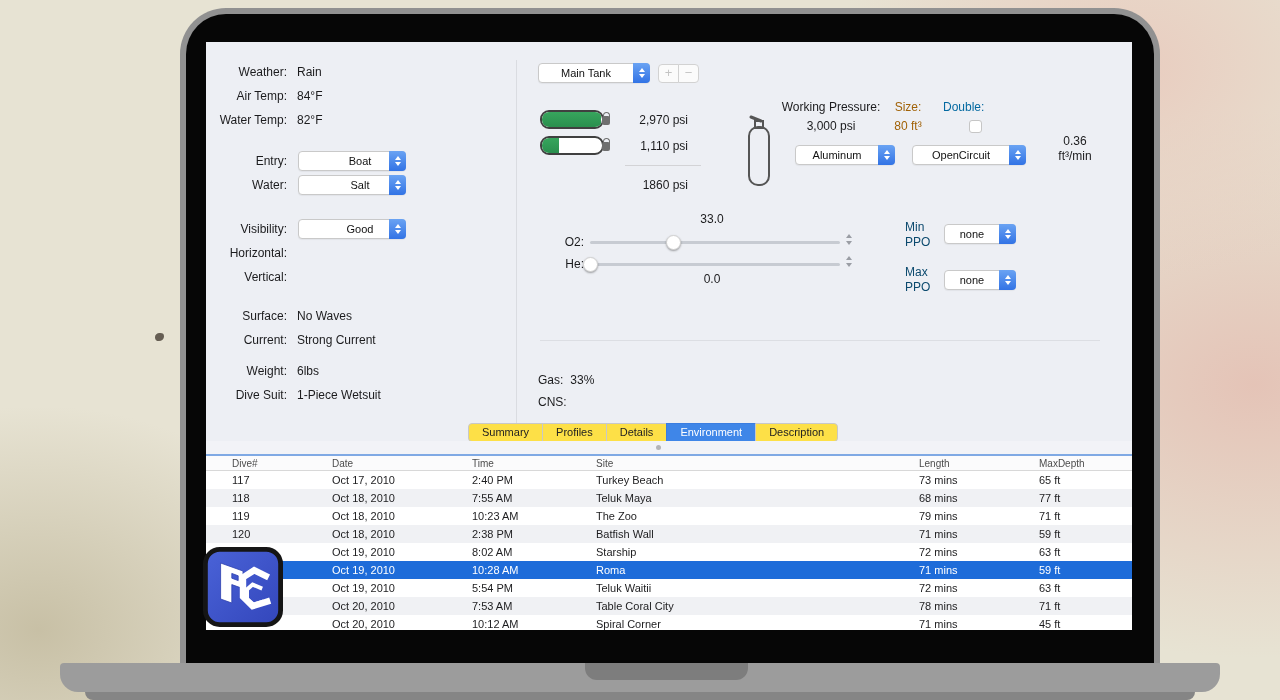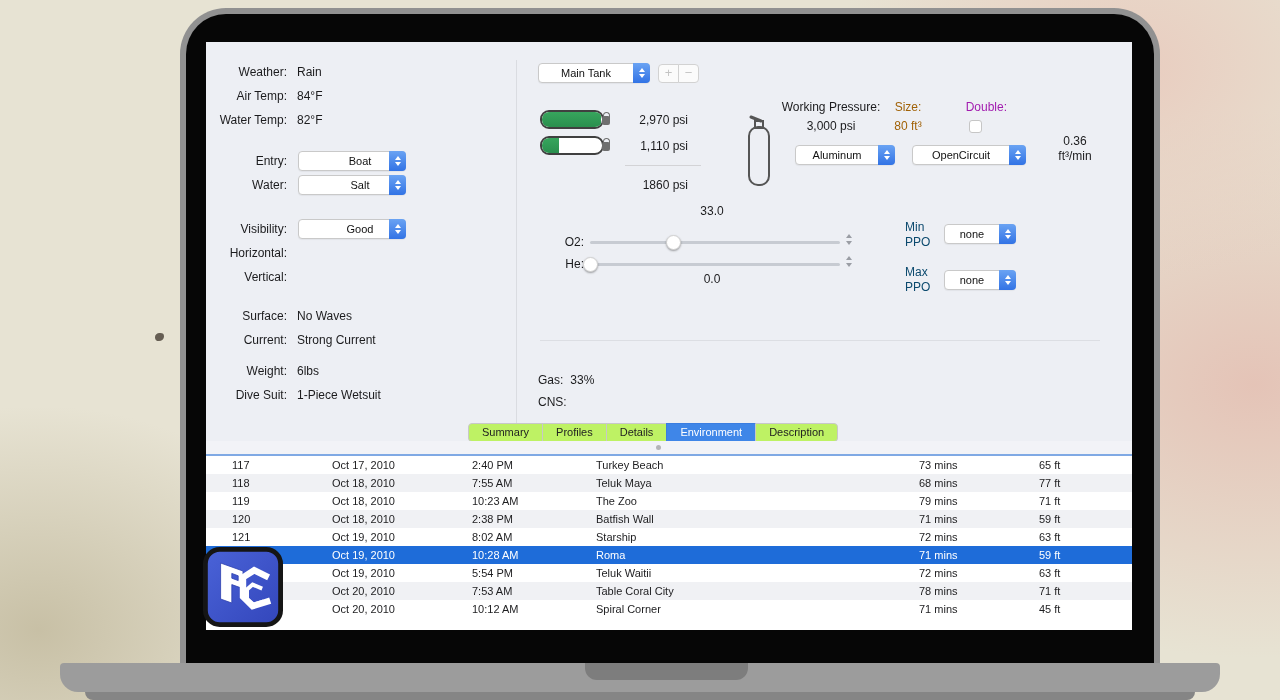--- a/index.html
+++ b/index.html
@@ -66,52 +66,52 @@
   .valve::before { content:""; position:absolute; left:1px; top:-4px; width:5px; height:5px;
     border:1.5px solid #6f6f6f; border-bottom:none; border-radius:4px 4px 0 0; }
   .p-start, .p-end, .p-used { left:398px; width:84px; text-align:right; font-size:12px; color:#1b1b1d; }
   .p-start { top:71px; } .p-end { top:97px; } .p-used { top:136px; }
   .p-div { left:419px; top:123px; width:76px; height:1px; background:#d3d3d6; }
 
   .cylinder { left:536px; top:70px; }
 
   .wp-block { left:560px; top:58px; width:130px; text-align:center; font-size:12px; color:#1b1b1d; }
   .sz-block { left:672px; top:58px; width:60px; text-align:center; font-size:12px; color:#a16207; }
-  .db-block { left:737px; top:58px; width:64px; text-align:right; font-size:12px; color:#a21caf; }
+  .db-block { left:737px; top:58px; width:64px; text-align:left; font-size:12px; color:#0369a1; }
   .blk-val { margin-top:5px; }
   .checkbox { width:13px; height:13px; margin:6px auto 0; background:#fff; border:1px solid #c6c6c6; border-radius:3px; }
   .sac-block { left:834px; top:92px; width:70px; text-align:center; font-size:12px; color:#1b1b1d; line-height:15px; }
   .mat-select { left:589px; top:103px; width:100px; }
   .circ-select { left:706px; top:103px; width:114px; }
 
   .slider-label { width:38px; text-align:right; font-size:12px; color:#1b1b1d; }
   .o2-label { left:340px; top:193px; } .he-label { left:340px; top:215px; }
   .slider-track { width:250px; height:3px; background:#c7cbd2; border-radius:2px; }
   .o2-track { left:384px; top:199px; } .he-track { left:384px; top:221px; }
   .slider-thumb { position:absolute; top:-6px; width:15px; height:15px; border-radius:50%;
     background:#fff; border:1px solid #d2d2d2; box-shadow:0 1px 2px rgba(0,0,0,.35); }
   .slider-val { width:100px; text-align:center; font-size:12px; color:#1b1b1d; }
-  .o2-val { left:456px; top:162px; } .he-val { left:456px; top:230px; }
+  .o2-val { left:456px; top:170px; } .he-val { left:456px; top:230px; }
   .stepper { display:flex; flex-direction:column; align-items:center; gap:3px; }
   .o2-stepper { left:640px; top:192px; } .he-stepper { left:640px; top:214px; }
   .st-up { width:0; height:0; border-left:3px solid transparent; border-right:3px solid transparent; border-bottom:4px solid #9a9da4; }
   .st-dn { width:0; height:0; border-left:3px solid transparent; border-right:3px solid transparent; border-top:4px solid #9a9da4; }
 
   .ppo-label { left:699px; width:36px; font-size:12px; color:#0c4a6e; line-height:15px; }
   .minppo-label { top:178px; } .maxppo-label { top:223px; }
   .ppo-select { width:72px; }
   .minppo-select { left:738px; top:182px; } .maxppo-select { left:738px; top:228px; }
 
   .r-divider { left:334px; top:298px; width:560px; height:1px; background:#dcdee3; }
   .gas-line { left:332px; top:331px; display:flex; gap:7px; font-size:12px; color:#1b1b1d; }
   .cns-line { left:332px; top:353px; font-size:12px; color:#1b1b1d; }
 
   
   .tab-bar { position:absolute; left:262px; top:381px; display:flex; height:19px; }
-  .tab { font-size:11px; line-height:17px; padding:0 13px; background:#bef264; color:#222;
+  .tab { font-size:11px; line-height:17px; padding:0 13px; background:#fde047; color:#222;
     border:1px solid #c8c8c8; margin-left:-1px; cursor:default; }
   .tab:first-child { border-radius:4px 0 0 4px; margin-left:0; }
   .tab:last-child { border-radius:0 4px 4px 0; }
   .tab.active { background:#3f86e8; border-color:#3a7de0; color:#fff; }
 
   
   .dive-table { position:absolute; left:0; top:414px; width:926px; bottom:0; background:#fff; overflow:hidden; }
   .thead, .trow { display:grid; grid-template-columns:26px 100px 140px 124px 323px 120px 1fr; align-items:center; }
   .thead { height:15px; font-size:10px; color:#4c4c4c; background:#fbfbfc; border-bottom:1px solid #d8d8d8; }
   .trow { height:18px; font-size:11px; color:#1d1d1f; }
@@ -334,20 +334,29 @@
             <div class="tab">Description</div>
           </div>
       </div>
 
       <div class="splitter">
         <div class="splitter-dot"></div>
       </div>
       <div class="blue-rule"></div>
 
       <div class="dive-table">
+        <div class="thead">
+          <span></span>
+          <span>Dive#</span>
+          <span>Date</span>
+          <span>Time</span>
+          <span>Site</span>
+          <span>Length</span>
+          <span>MaxDepth</span>
+        </div>
         <div id="table-body">
             <div class="trow">
     <span class="icon-cell"></span>
     <span>117</span>
     <span>Oct 17, 2010</span>
     <span>2:40 PM</span>
     <span>Turkey Beach</span>
     <span>73 mins</span>
     <span>65 ft</span>
   </div>

